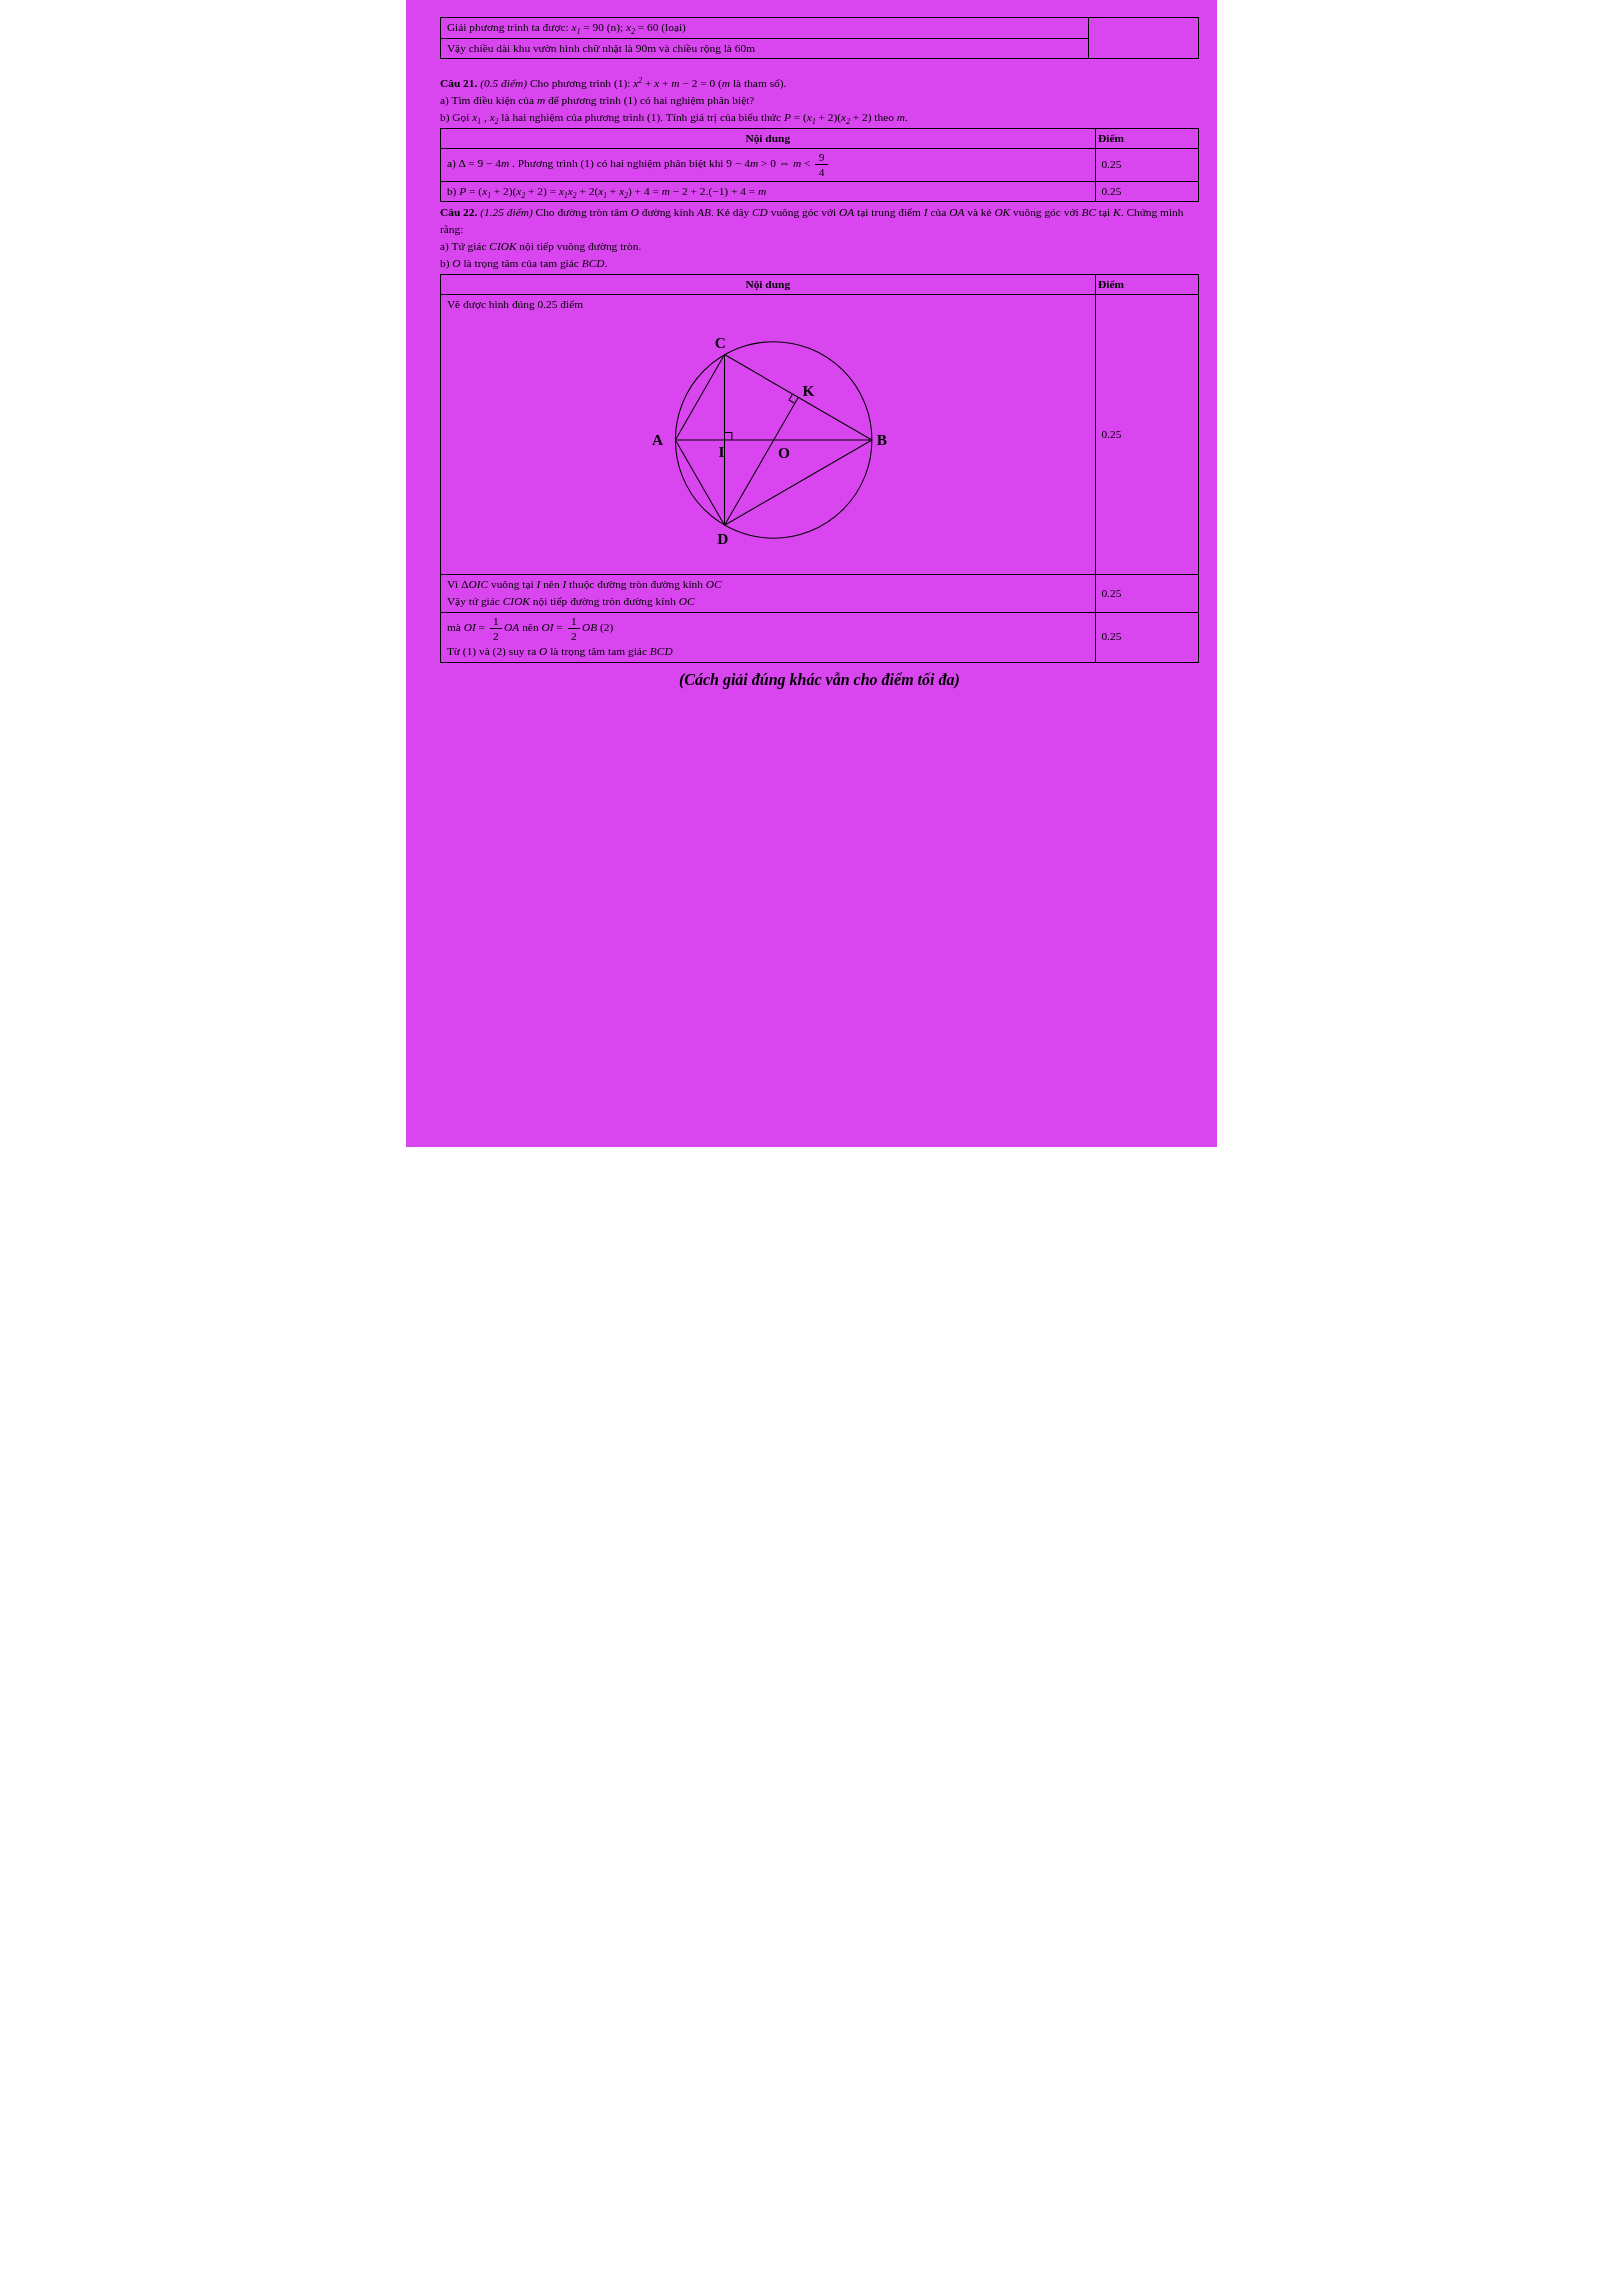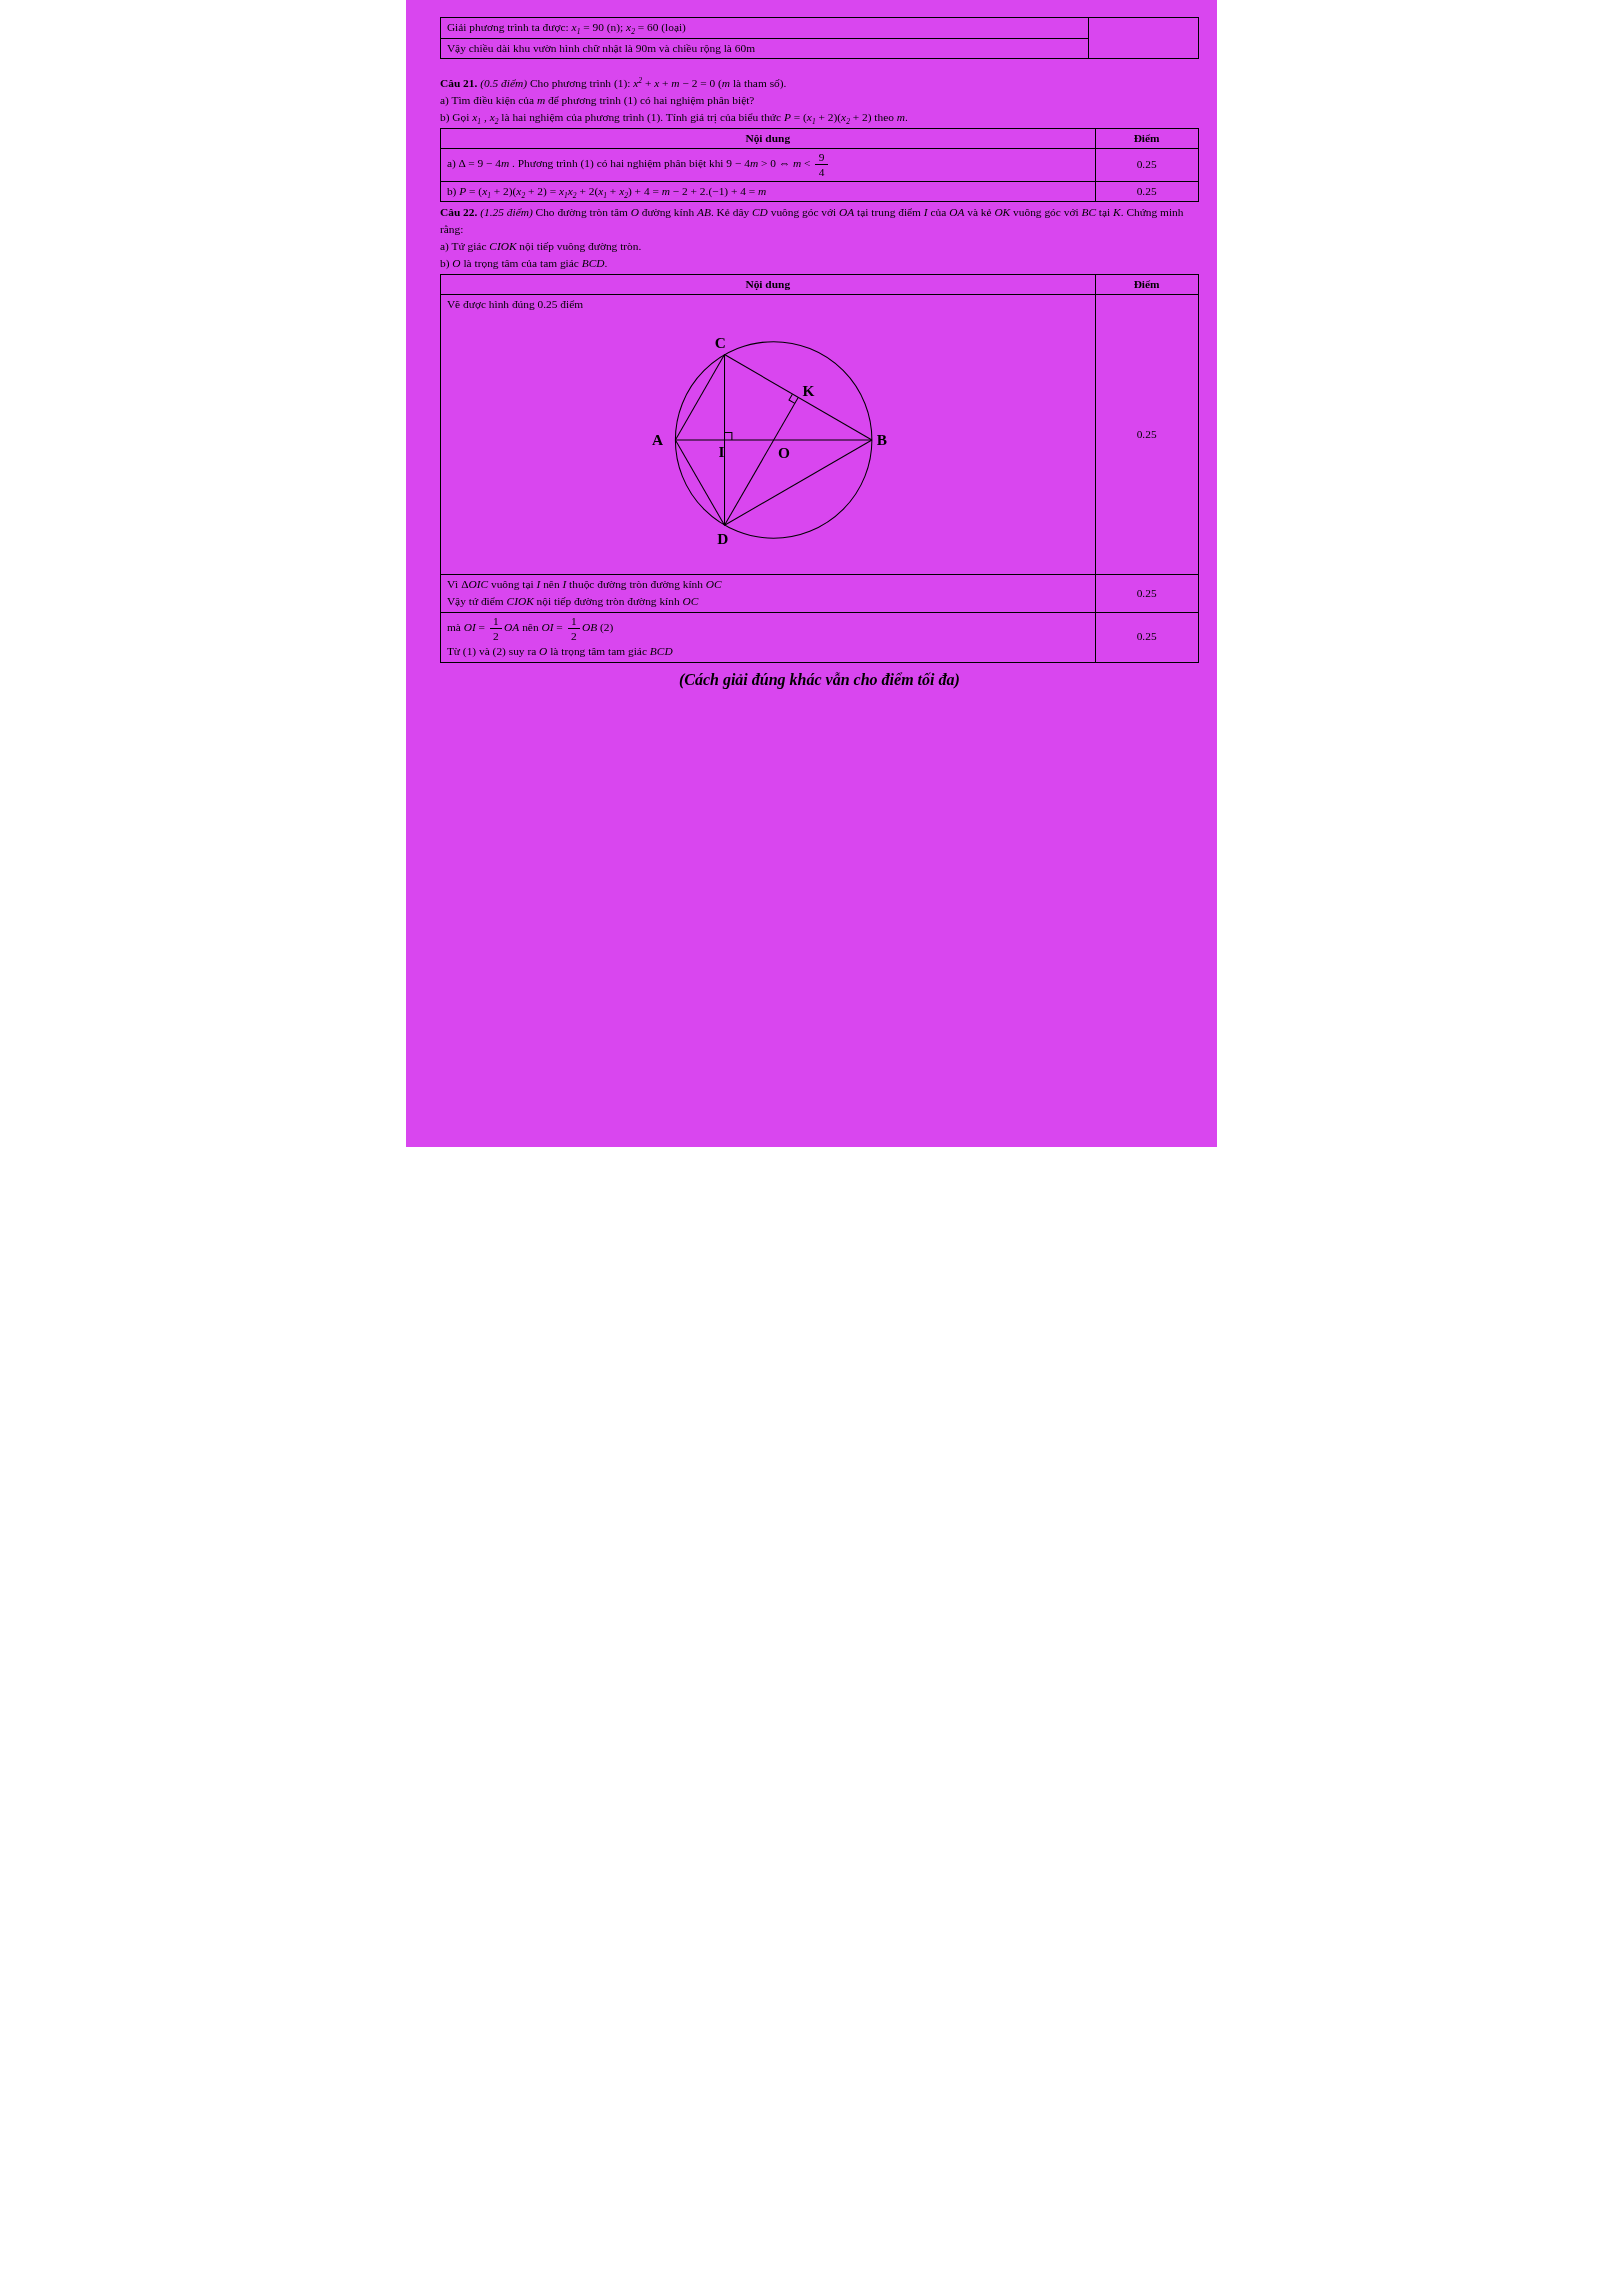--- a/index.html
+++ b/index.html
@@ -5,21 +5,21 @@
   html,body{margin:0;padding:0;background:#ffffff;}
   .page{
     width:811px;min-height:1147px;margin:0 auto;box-sizing:border-box;
     padding:17px 18.3px 26px 34px;background:#d946ef;color:#000;
     font-family:"Liberation Serif","DejaVu Serif",serif;
     font-size:11.4px;line-height:1.5;
   }
   table.rubric{width:100%;border-collapse:collapse;table-layout:fixed;}
   .rubric td,.rubric th{border:0.7px solid #000;padding:1.3px 5.9px;vertical-align:middle;}
   .rubric th{text-align:center;font-weight:bold;padding:0.7px 2.6px;}
-  td.points,th.points{width:97px;text-align:center;}
+  td.points,th.points{width:97px;text-align:left;}
   td.content{text-align:left;}
   table.top{margin:0 0 15.7px 0;}
   table.mid{margin:2px 0 1.3px 0;}
   .para{margin:0;}
   .q-heading{margin-top:10.5px;}
   .st-i{font-style:italic;}
   .st-b{font-weight:bold;}
   sub,sup{font-size:66%;line-height:0;}
   sub{vertical-align:-0.35em;}
   sup{vertical-align:0.55em;}
@@ -106,21 +106,21 @@
               <text x="337" y="234">O</text>
               <text x="238" y="375">D</text>
             </g>
           </svg>
         </td>
         <td class="points">0.25</td>
       </tr>
       <tr>
         <td class="content">
           <span class="row-line"><span>Vì </span><span>Δ</span><span class="st-i">OIC</span><span>  vuông tại </span><span class="st-i">I</span><span> nên </span><span class="st-i">I</span><span> thuộc đường tròn đường kính </span><span class="st-i">OC</span></span>
-          <span class="row-line"><span>Vậy tứ điểm </span><span class="st-i">CIOK</span><span> nội tiếp đường tròn đường kính </span><span class="st-i">OC</span></span>
+          <span class="row-line"><span>Vậy tứ giác </span><span class="st-i">CIOK</span><span> nội tiếp đường tròn đường kính </span><span class="st-i">OC</span></span>
         </td>
         <td class="points">0.25</td>
       </tr>
       <tr>
         <td class="content">
           <span class="row-line"><span>mà  </span><span class="st-i">OI</span><span> = </span><span class="frac"><span class="fr-num">1</span><span class="fr-den">2</span></span><span class="st-i">OA</span><span>  nên  </span><span class="st-i">OI</span><span> = </span><span class="frac"><span class="fr-num">1</span><span class="fr-den">2</span></span><span class="st-i">OB</span><span>  (2)</span></span>
           <span class="row-line"><span>Từ (1) và (2) suy ra </span><span class="st-i">O</span><span> là trọng tâm tam giác </span><span class="st-i">BCD</span></span>
         </td>
         <td class="points">0.25</td>
       </tr>

